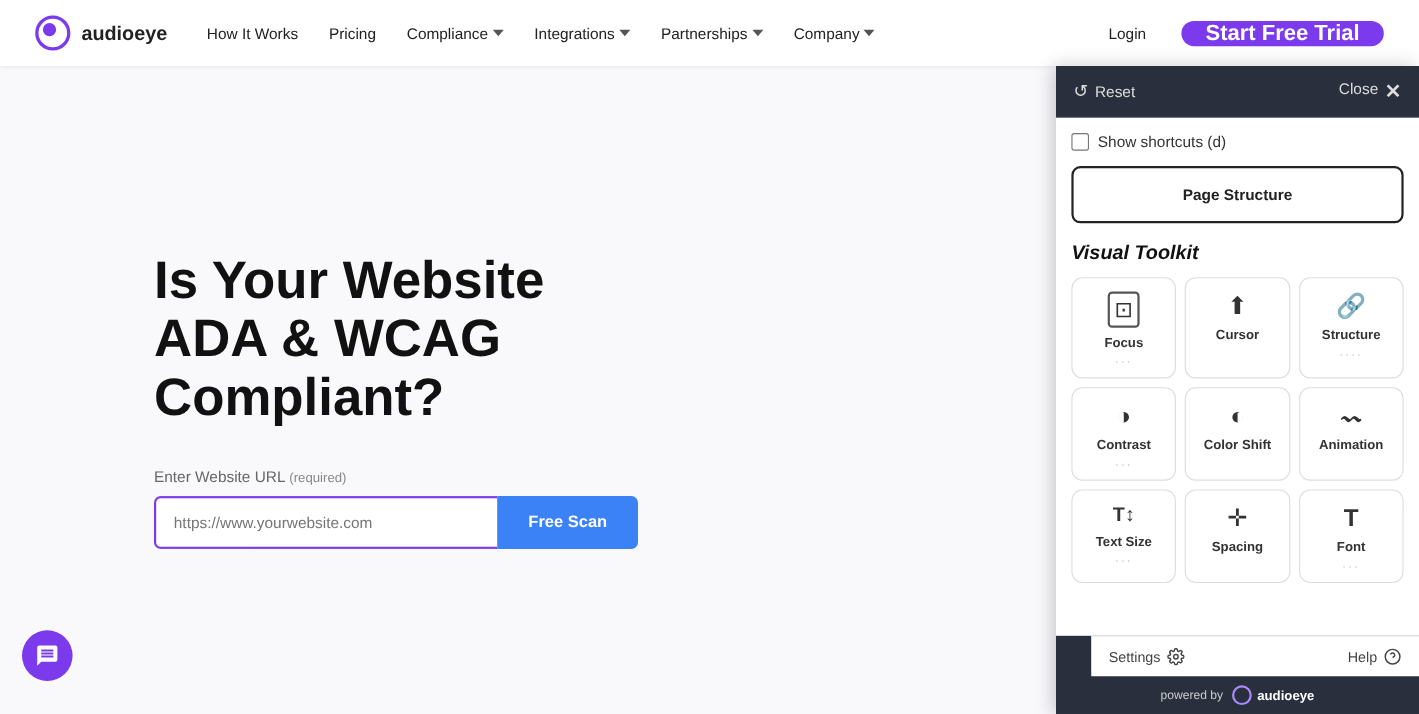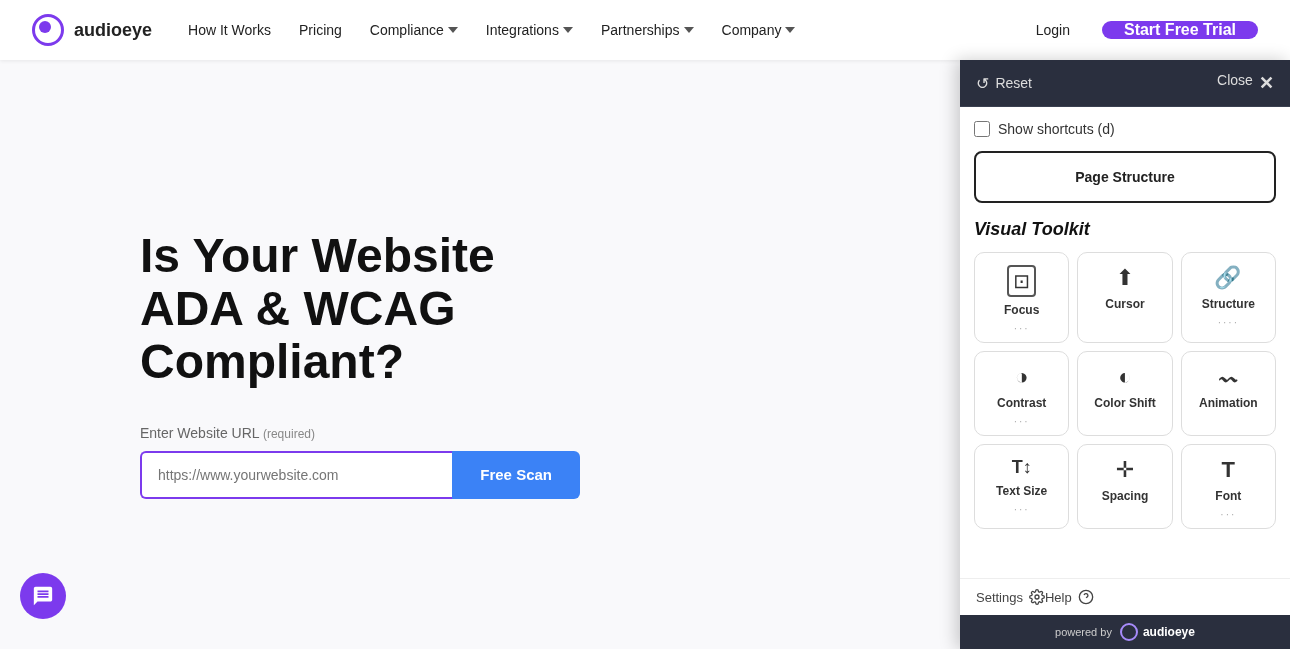--- a/index.html
+++ b/index.html
@@ -21,21 +21,21 @@
       content: ''; width: 12px; height: 12px; background: #7c3aed;
       border-radius: 50%; position: absolute; top: 4px; left: 4px;
     }
     .nav-links { display: flex; align-items: center; gap: 28px; }
     .nav-link { font-size: 14px; color: #222; text-decoration: none; cursor: pointer; display: flex; align-items: center; gap: 4px; }
     .nav-link svg { width: 10px; height: 10px; fill: #555; }
     .navbar-right { display: flex; align-items: center; gap: 16px; }
     .btn-login { font-size: 14px; color: #222; cursor: pointer; padding: 8px 16px; }
     .btn-trial {
       background: #7c3aed; color: #fff; border: none; border-radius: 24px;
-      padding: 0 22px; font-size: 16px; font-weight: 600; cursor: pointer;
+      padding: 0 22px; font-size: 20px; font-weight: 600; cursor: pointer;
     }
 
     
     .main { display: flex; height: calc(649px - 60px); position: relative; }
 
     
     .hero { flex: 1; padding: 60px 60px 40px 140px; background: #f9f9fb; display: flex; flex-direction: column; justify-content: center; }
     .hero-title { font-size: 48px; font-weight: 900; color: #111; line-height: 1.1; margin-bottom: 36px; max-width: 420px; }
     .hero-label { font-size: 14px; color: #333; margin-bottom: 10px; }
     .hero-label span { color: #666; font-weight: 400; }
@@ -117,22 +117,22 @@
     .toolkit-item {
       border: 1.5px solid #ddd; border-radius: 10px; padding: 12px 8px 8px 8px;
       display: flex; flex-direction: column; align-items: center; gap: 6px;
       cursor: pointer; background: #fff;
     }
     .toolkit-icon { font-size: 22px; color: #333; }
     .toolkit-label { font-size: 12px; color: #333; font-weight: 600; text-align: center; }
     .toolkit-dots { font-size: 10px; color: #aaa; letter-spacing: 2px; }
 
     .panel-footer {
-      display: flex; align-items: center;
-      padding: 10px 16px; background: #fff; border-top: 1px solid #eee;
+      display: flex; justify-content: space-between; align-items: center;
+      padding: 10px 16px; background: #fff; border-top: 1px solid #eee; margin-left: 32px;
     }
     .footer-link { display: flex; align-items: center; gap: 6px; font-size: 13px; color: #444; cursor: pointer; }
     .footer-link svg { width: 16px; height: 16px; }
 
     .panel-branding {
       background: #2a2f3e; padding: 8px 16px;
       display: flex; align-items: center; justify-content: center; gap: 8px;
     }
     .branding-text { font-size: 11px; color: #ccc; }
     .branding-logo { display: flex; align-items: center; gap: 5px; }

